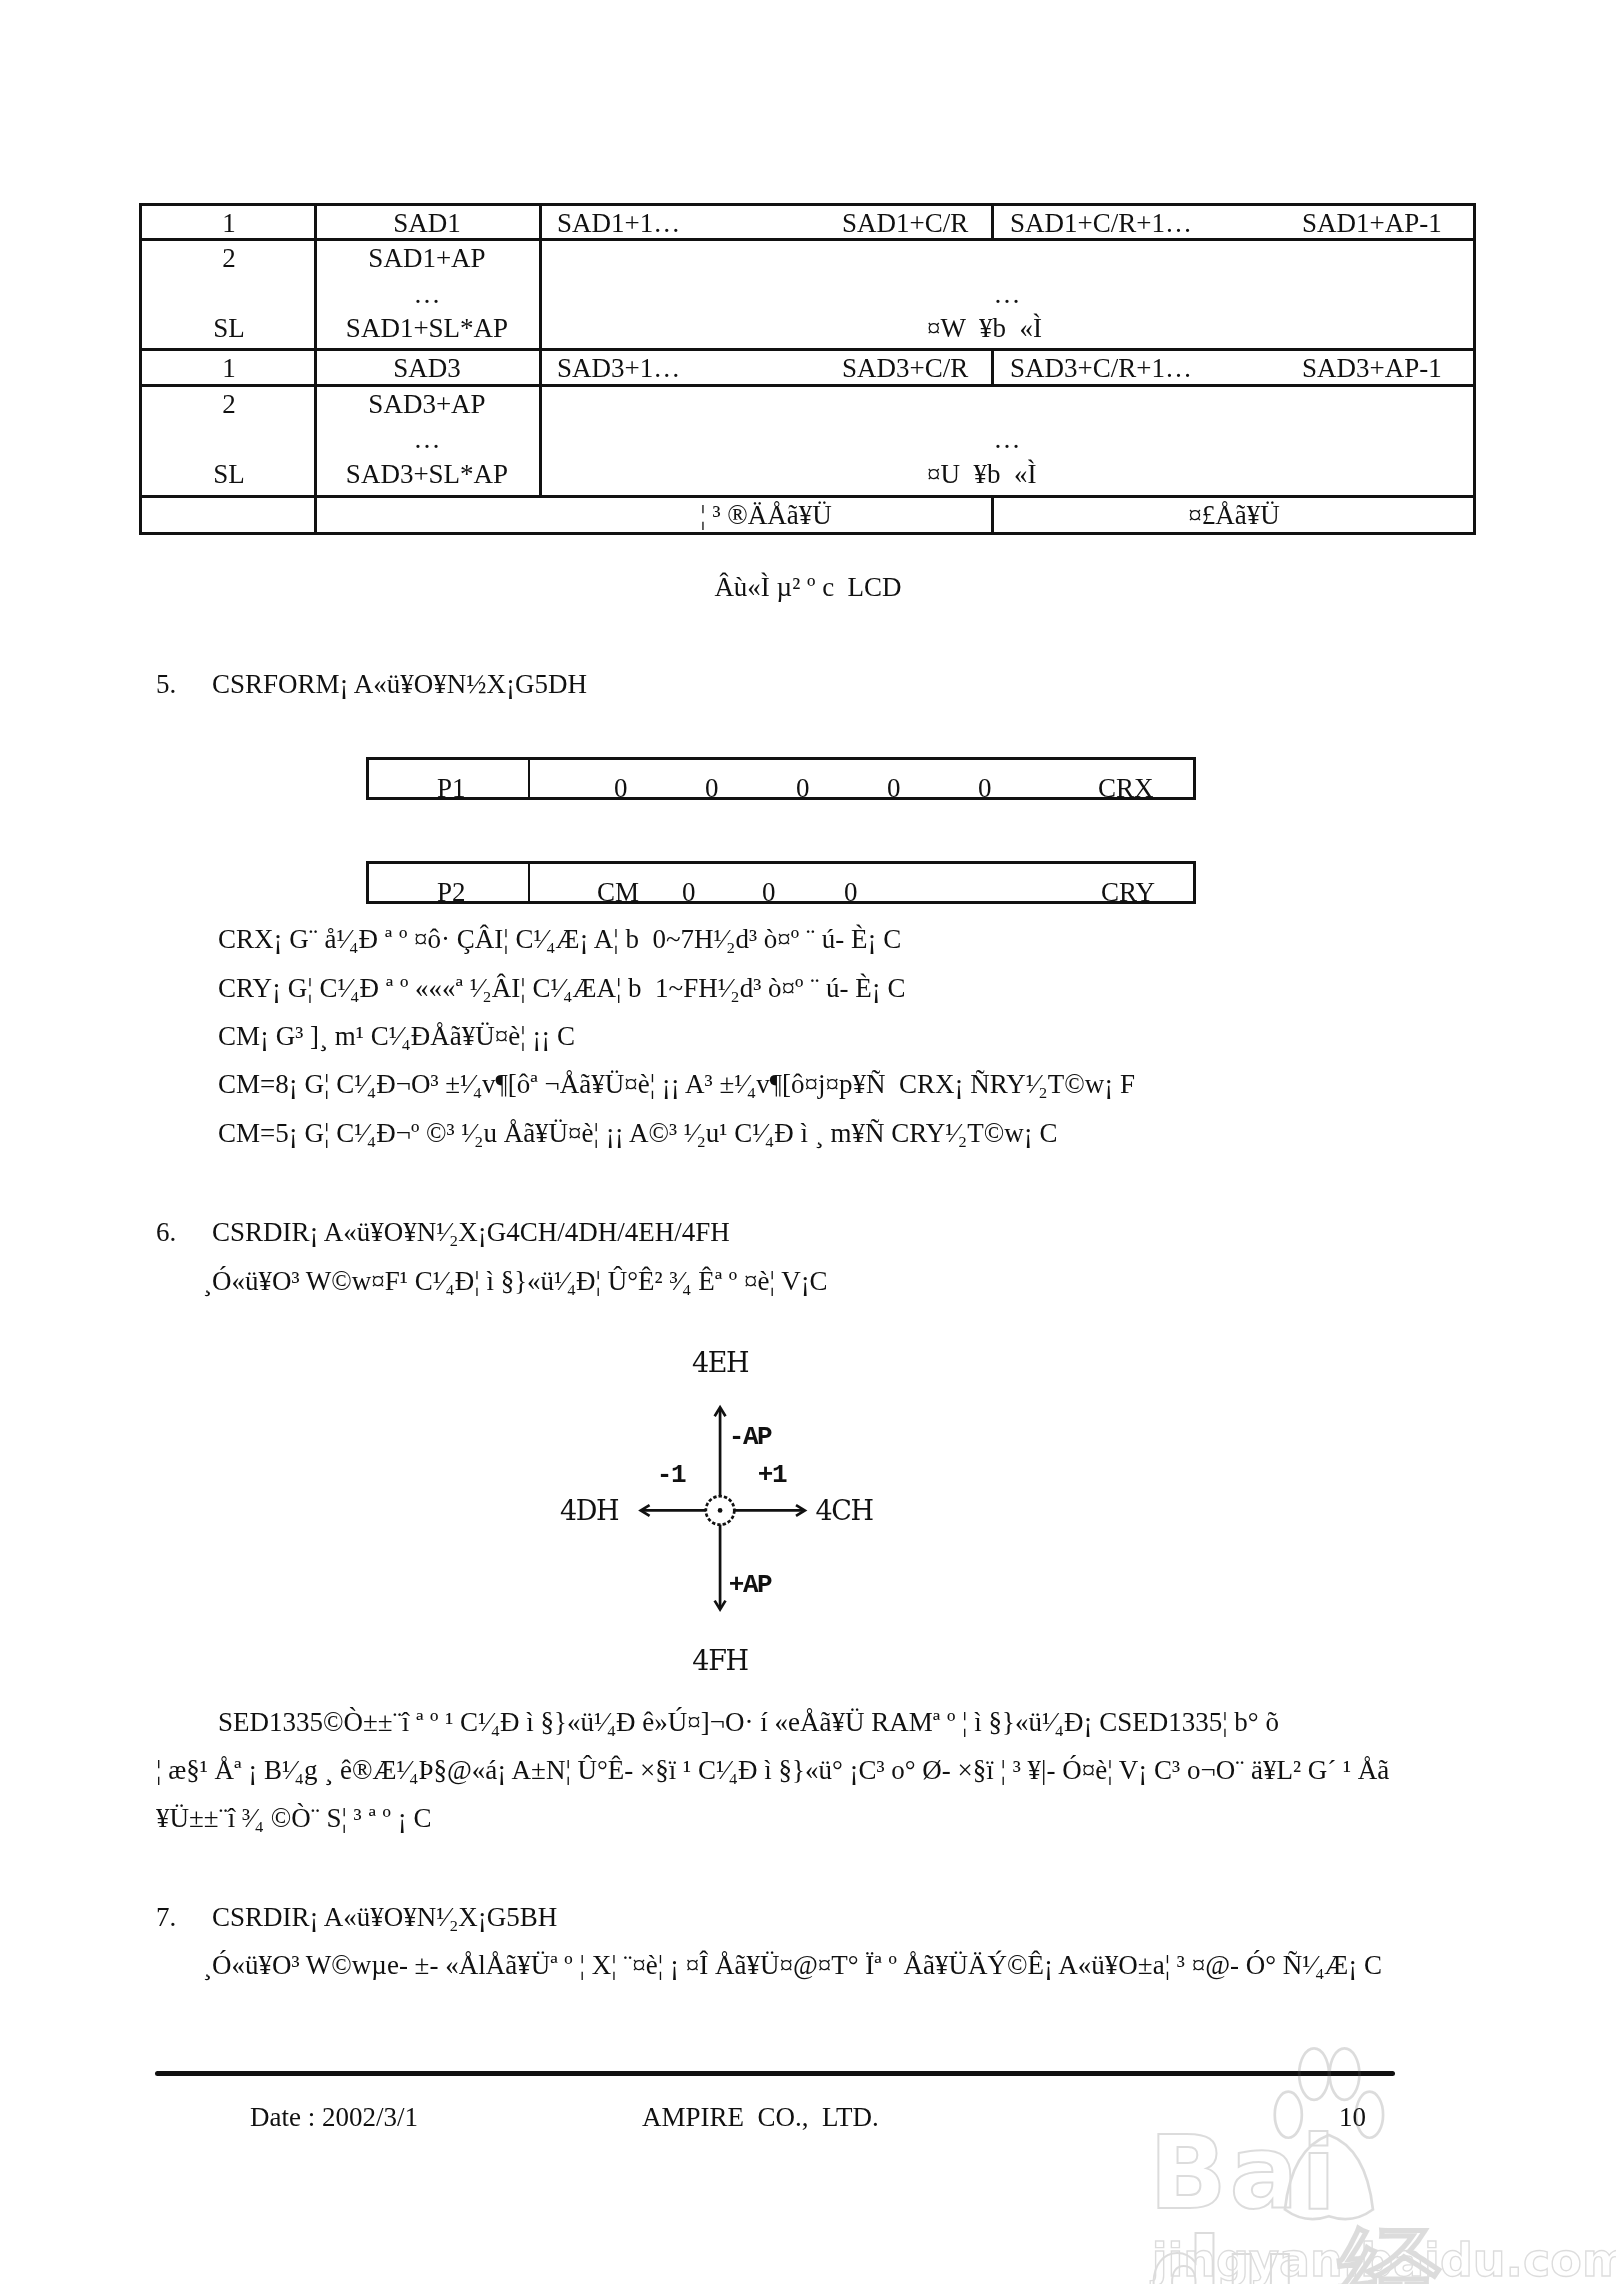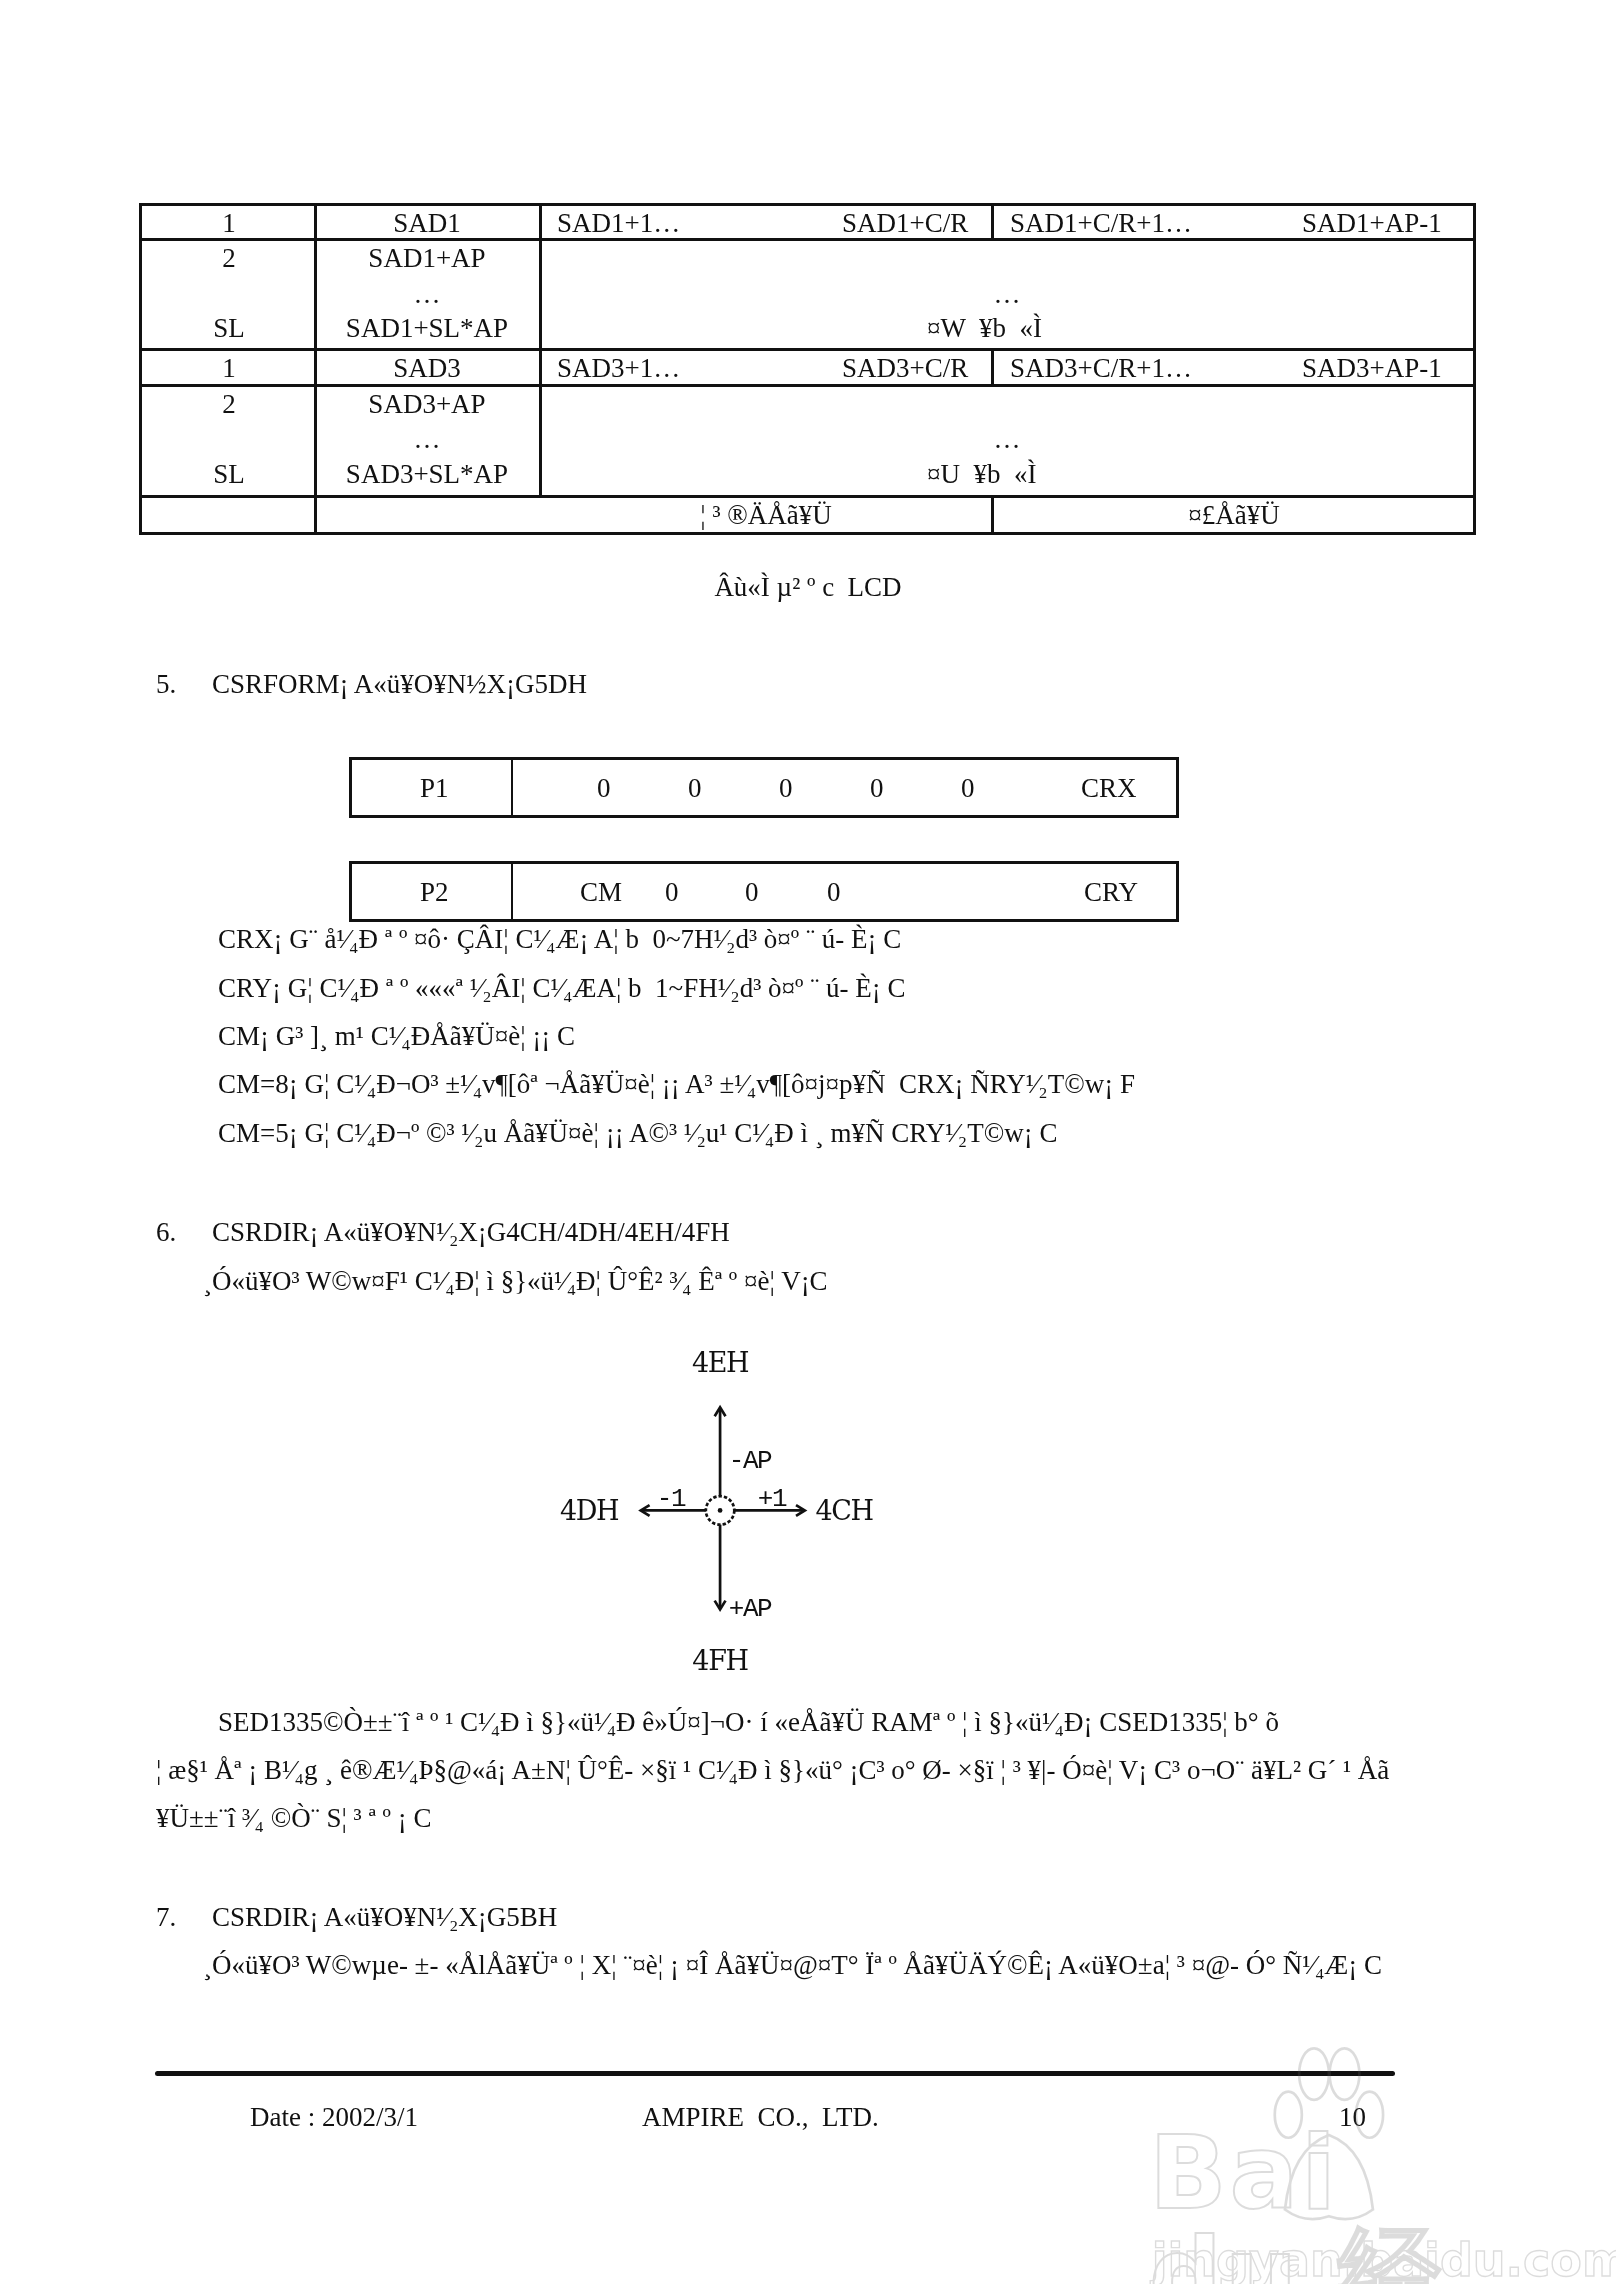--- a/index.html
+++ b/index.html
@@ -10,28 +10,28 @@
   .t { font-size: 27px; }
 
   
   .mtable { position: absolute; left: 139px; top: 203px; width: 1337px; height: 332px; border: 3.4px solid #111; box-sizing: border-box; }
   .hline { position: absolute; left: 0; right: 0; height: 0; border-top: 3.4px solid #111; }
   .vline { position: absolute; width: 0; border-left: 3.4px solid #111; }
   .cell { position: absolute; font-family: "Liberation Serif", "DejaVu Serif", serif; font-size: 27px; line-height: 1; white-space: pre; }
   .ctr { transform: translateX(-50%); }
 
   
-  .pbox { position: absolute; left: 349px; width: 830px; height: 61px; border: 3.4px solid #111; box-sizing: border-box; padding-left: 27px; }
+  .pbox { position: absolute; left: 366px; width: 830px; height: 43px; border: 3.4px solid #111; box-sizing: border-box; padding-left: 27px; }
   .pbox .div { position: absolute; left: 159px; top: 0; bottom: 0; border-left: 2.7px solid #111; }
   .pbox .lbl { position: absolute; top: 15px; font-family: "Liberation Serif", serif; font-size: 27px; line-height: 1; white-space: pre; }
 
   
   .diag { position: absolute; left: 556px; top: 1336px; width: 339px; height: 353px; }
   .diag .lab { position: absolute; font-family: "DejaVu Serif", serif; font-weight: normal; font-size: 27px; line-height: 1; transform: translate(-50%, -50%); white-space: pre; letter-spacing: -1.4px; }
-  .diag .sm { font-family: "Liberation Mono", "DejaVu Sans Mono", monospace; font-weight: normal; font-size: 26px; margin-top: 24px; }
+  .diag .sm { font-family: "Liberation Mono", "DejaVu Sans Mono", monospace; font-weight: bold; font-size: 26px; }
 
   .footer-line { position: absolute; left: 155px; top: 2071px; width: 1240px; height: 5.4px; background: #111; border-radius: 2.7px; }
 
   .watermark { position: absolute; left: 1149px; top: 2047px; width: 370px; height: 237px; opacity: 0.22; pointer-events: none; }
   .watermark .wm-big { position: absolute; left: 0; top: 75px; font-family: "DejaVu Sans", sans-serif; font-weight: bold; font-size: 102px; color: #888; letter-spacing: 2.7px; line-height: 1; -webkit-text-stroke: 2px #666; color: transparent; }
   .watermark .wm-url { position: absolute; left: 2.7px; top: 190px; font-family: "DejaVu Sans", sans-serif; font-weight: bold; font-size: 46px; line-height: 1; -webkit-text-stroke: 1.4px #666; color: transparent; }
 </style>
 </head>
 <body>
 

